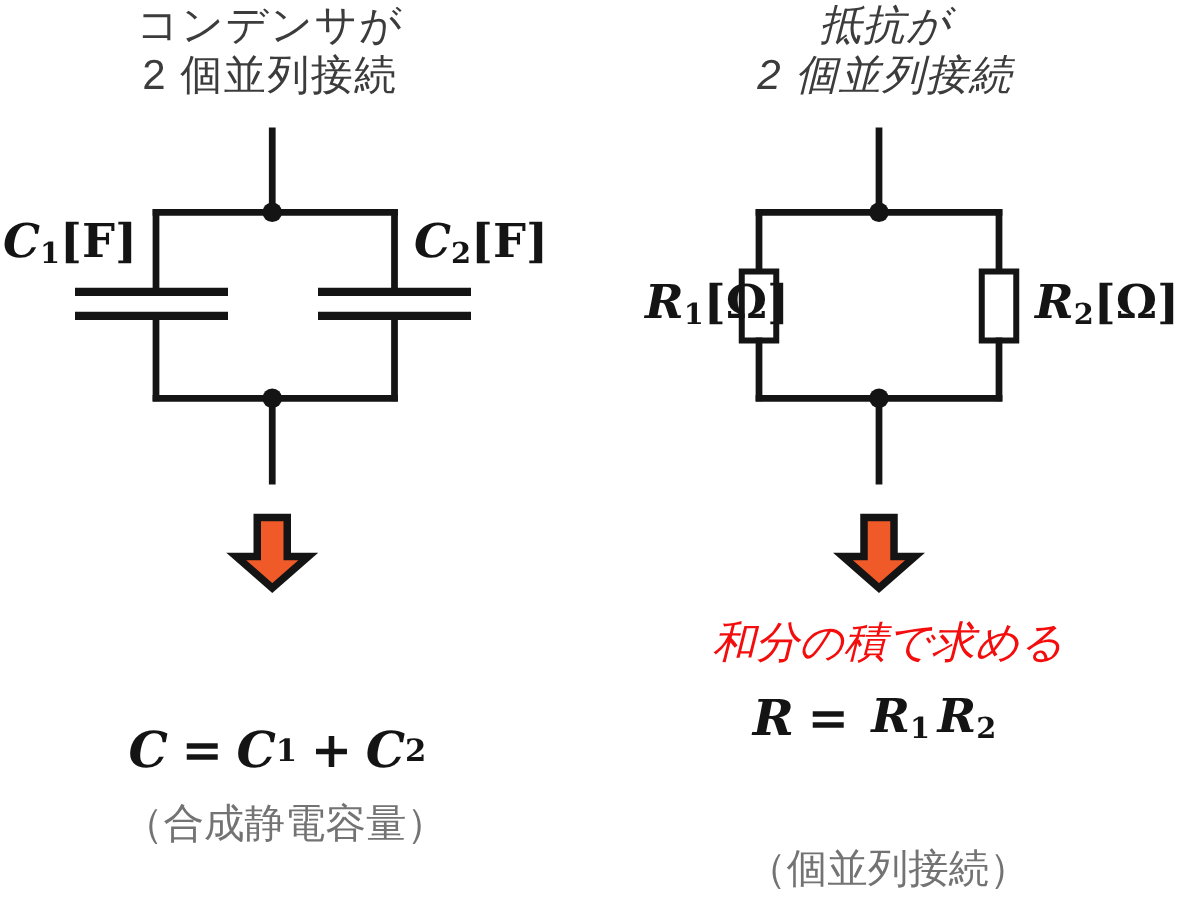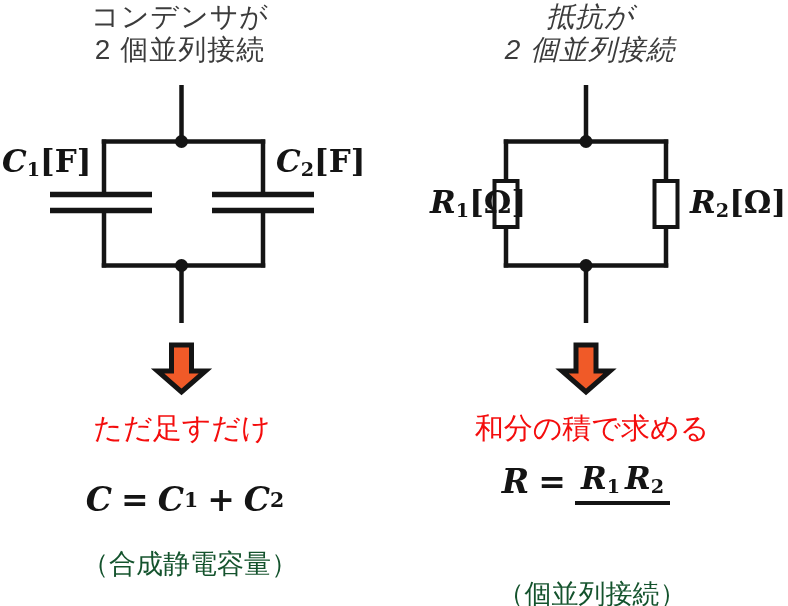--- a/index.html
+++ b/index.html
@@ -53,53 +53,52 @@
 
   .note{
     position:absolute;
     width:320px;
     text-align:center;
     font-size:29px;
     color:#f40d0d;
     white-space:nowrap;
   }
   .note-left{left:22px;top:409px;}
-  .note-right{left:432px;top:409px;}
+  .note-right{left:432px;top:409px;font-style:italic;}
 
   .formula{
     position:absolute;
     display:flex;
     justify-content:center;
     align-items:center;
     font-size:33px;
     color:#141414;
     white-space:nowrap;
   }
   .formula .mop{margin:0 9px;}
   .formula-left{left:35px;top:480px;width:300px;}
   .formula-right{left:436px;top:458px;width:300px;}
 
   .frac{
     display:inline-flex;
-    flex-direction:column;
+    flex-direction:row;
     align-items:center;
     font-size:31px;
   }
   .frac .num,.frac .den{padding:0 6px;line-height:1.3;}
   .frac .bar{align-self:stretch;height:3.5px;background:#141414;margin:1px 0;}
   .gap-sm{display:inline-block;width:5px;}
 
   .caption{
     position:absolute;
     width:300px;
     text-align:center;
     font-size:27px;
-    color:#14532d;
+    color:#737373;
     white-space:nowrap;
-    margin-top:15px;
   }
   .caption-left{left:40px;top:531px;}
   .caption-right{left:442px;top:561px;}
 </style>
 </head>
 <body>
 
 <div id="canvas">
 
   <svg id="circuit-svg" width="788" height="606" viewBox="0 0 788 606">
@@ -142,21 +141,20 @@
   <div class="title title-left">
     <div>コンデンサが</div>
     <div>2 個並列接続</div>
   </div>
 
   <div class="comp-label label-c1"><span class="mvar">C</span><span class="msub">1</span><span class="munit">[F]</span>
   </div>
   <div class="comp-label label-c2"><span class="mvar">C</span><span class="msub">2</span><span class="munit">[F]</span>
   </div>
 
-  <div class="note note-left">ただ足すだけ</div>
 
   <div class="formula formula-left">
     <span class="mvar">C</span>
       <span class="mop">=</span>
       <span class="mvar">C</span>
       <span class="msub">1</span>
       <span class="mop">+</span>
       <span class="mvar">C</span>
       <span class="msub">2</span>
   </div>

